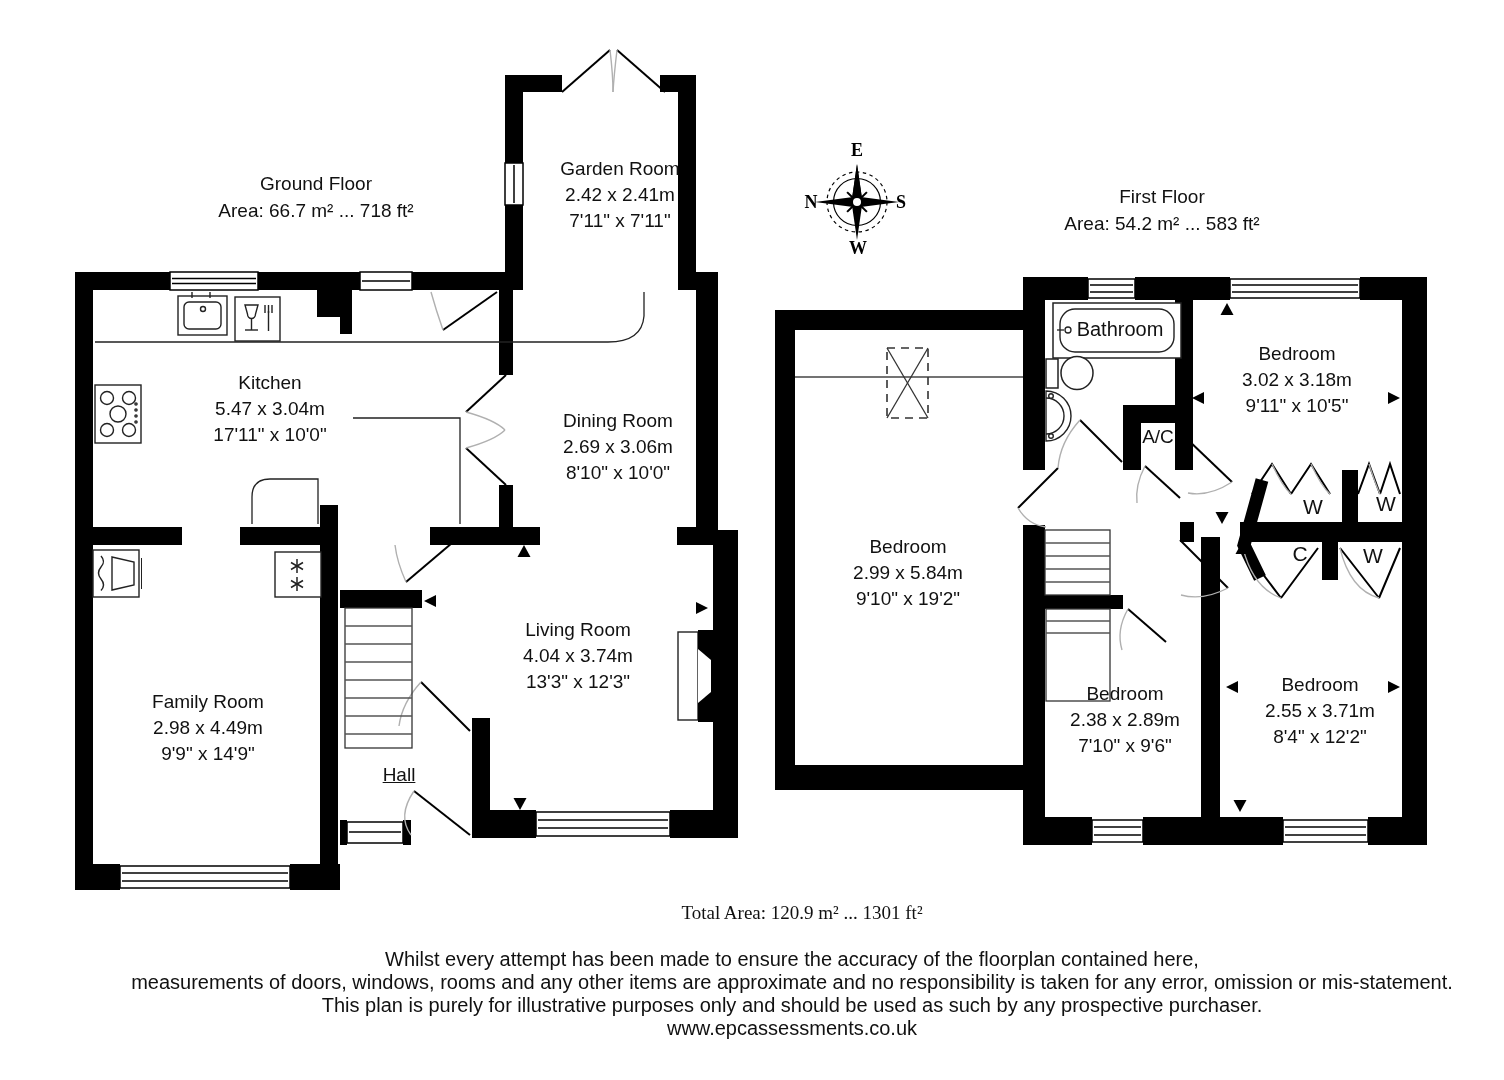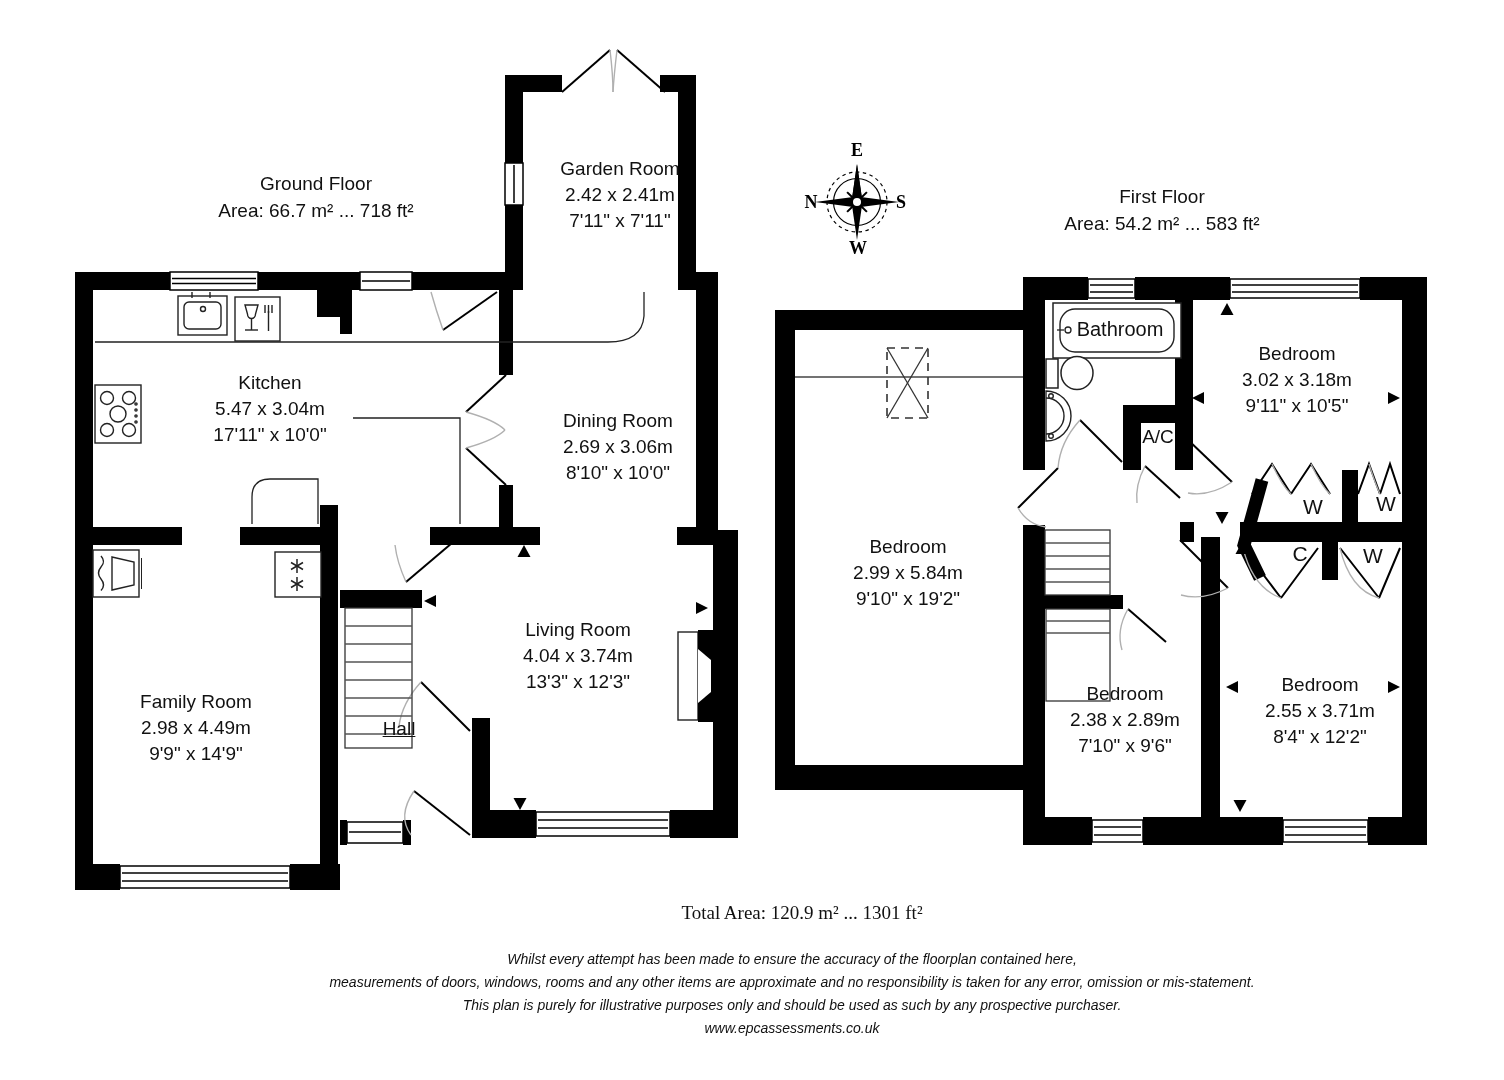--- a/index.html
+++ b/index.html
@@ -5,21 +5,21 @@
   html,body{margin:0;padding:0;background:#fff;}
   #page{position:relative;width:1504px;height:1080px;background:#fff;overflow:hidden;
         font-family:"Liberation Sans",sans-serif;color:#111;}
   #plan-svg{position:absolute;left:0;top:0;}
   .lbl{position:absolute;transform:translateX(-50%);text-align:center;white-space:nowrap;
        font-size:19px;line-height:26px;color:#111;}
   .lbl.closet{font-size:21px;line-height:22px;}
   .lbl.bath{font-size:20px;}
   .lbl.header{line-height:27px;}
   .lbl.footer-total{font-size:19px;}
-  .lbl.disc{font-size:14px;line-height:23px;font-style:italic;}
+  .lbl.disc{font-size:20px;line-height:23px;}
 </style>
 </head>
 <body>
 
 <div id="page">
 
 <svg id="plan-svg" width="1504" height="1080" viewBox="0 0 1504 1080">
 
   <g>
     <g fill="#000">
@@ -356,27 +356,27 @@
   <div>2.69 x 3.06m</div>
   <div>8'10" x 10'0"</div>
 </div>
 
 <div class="lbl" style="left:578px;top:617px;">
   <div>Living Room</div>
   <div>4.04 x 3.74m</div>
   <div>13'3" x 12'3"</div>
 </div>
 
-<div class="lbl" style="left:196px;top:689px;">
+<div class="lbl" style="left:208px;top:689px;">
   <div>Family Room</div>
   <div>2.98 x 4.49m</div>
   <div>9'9" x 14'9"</div>
 </div>
 
-<div class="lbl" style="left:399px;top:716px;text-decoration:underline;">
+<div class="lbl" style="left:399px;top:762px;text-decoration:underline;">
   <div>Hall</div>
 </div>
 
 <div class="lbl bath" style="left:1120px;top:316px;">
   <div>Bathroom</div>
 </div>
 
 <div class="lbl" style="left:1158px;top:424px;">
   <div>A/C</div>
 </div>

